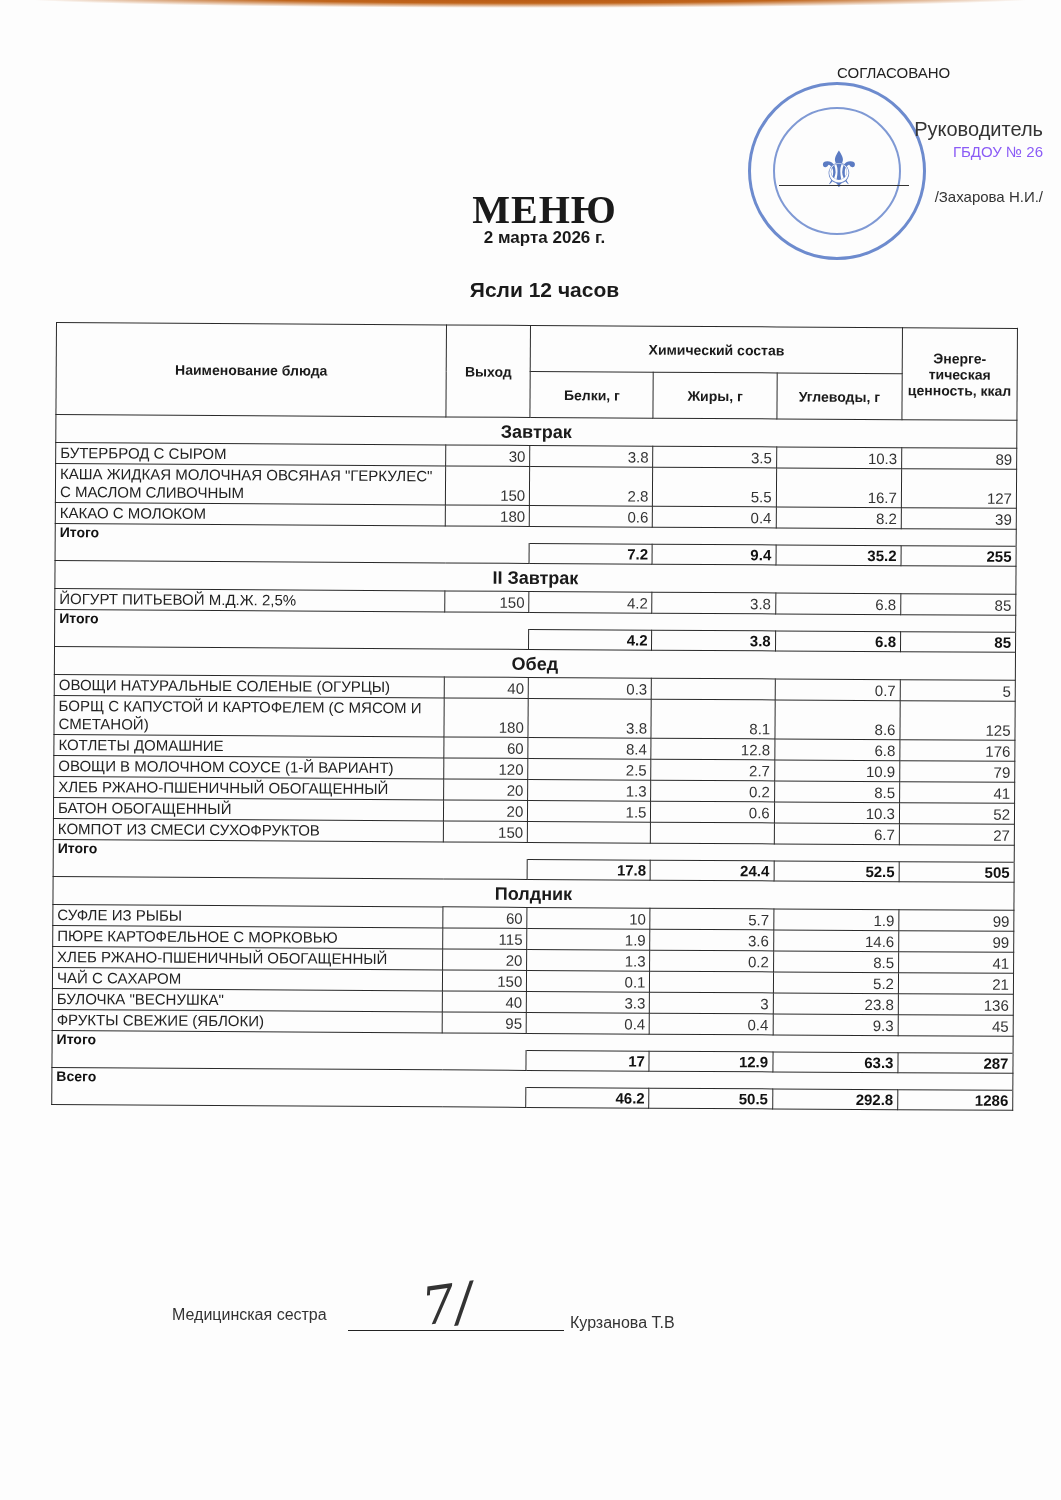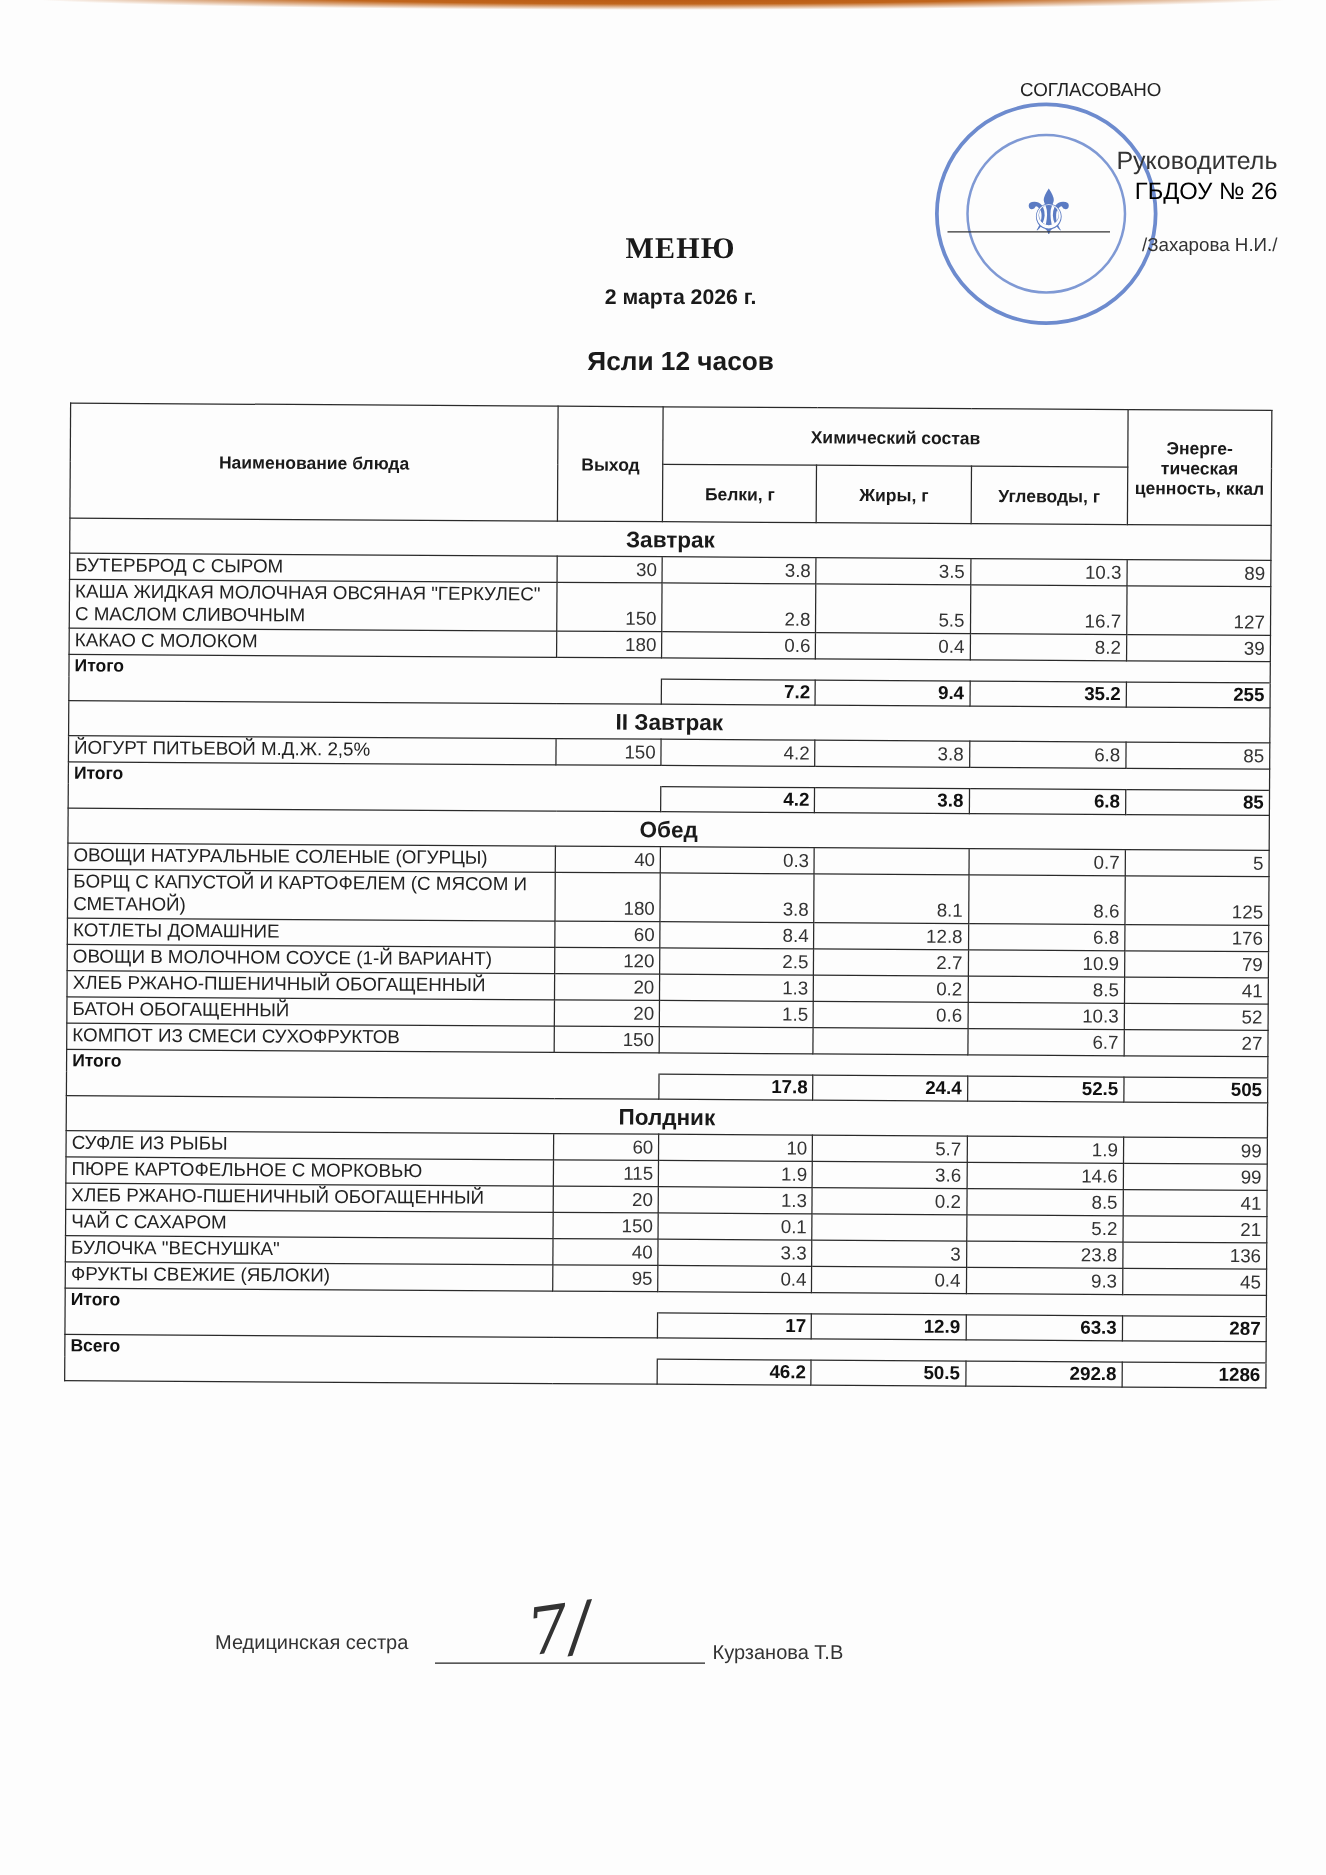--- a/index.html
+++ b/index.html
@@ -7,45 +7,45 @@
     width: 1061px; height: 1500px; position: relative; overflow: hidden;
     background: #fdfdfd;
     font-family: "Liberation Sans", sans-serif;
     color: #1a1a1a;
   }
   .top-strip {
     position: absolute; left: 0; top: 0; width: 1061px; height: 8px;
     background: radial-gradient(ellipse at 50% -40%, #b5520f 0%, #c0651c 40%, rgba(255,255,255,0) 70%);
   }
   .approval {
-    position: absolute; left: 740px; top: 60px; width: 290px; height: 220px;
+    position: absolute; left: 761px; top: 60px; width: 290px; height: 220px;
   }
   .approval .agreed { position: absolute; left: 76px; top: 4px; font-size: 15px; color: #222; }
   .approval .line1 { position: absolute; right: 8px; top: 58px; font-size: 20px; color: #333; }
-  .approval .line2 { position: absolute; right: 8px; top: 83px; font-size: 19px; color: #000000; }
+  .approval .line2 { position: absolute; right: 8px; top: 83px; font-size: 15px; color: #8b5cf6; }
   .approval .line3 { position: absolute; right: 8px; top: 108px; font-size: 15px; color: #333; margin-top: 20px; }
   .approval .sigline { position: absolute; left: 18px; top: 125px; width: 130px; border-top: 1px solid #333; }
   .stamp {
     position: absolute; left: 748px; top: 82px; width: 178px; height: 178px;
     border-radius: 50%;
     border: 3px solid rgba(60,100,190,0.75);
     box-sizing: border-box;
   }
   .stamp::before {
     content: ""; position: absolute; left: 22px; top: 22px; right: 22px; bottom: 22px;
     border-radius: 50%; border: 2px solid rgba(60,100,190,0.65);
   }
   .stamp .emblem {
     position: absolute; left: 60px; top: 46px; width: 56px; height: 78px;
     color: rgba(50,90,180,0.8); font-size: 50px; text-align: center; line-height: 78px;
   }
   .title {
     position: absolute; left: 0; width: 1061px; text-align: center;
   }
-  .title.main { top: 186px; font-family: "Liberation Serif", serif; font-weight: bold; font-size: 24px; letter-spacing: 1px; padding-left: 28px; box-sizing: border-box;}
+  .title.main { top: 186px; font-family: "Liberation Serif", serif; font-weight: bold; font-size: 40px; letter-spacing: 1px; padding-left: 28px; box-sizing: border-box;}
   .title.date { top: 228px; font-weight: bold; font-size: 17px; padding-left: 28px; box-sizing: border-box;}
   .title.group { top: 278px; font-size: 21px; font-weight: bold; padding-left: 28px; box-sizing: border-box;}
 
   table.menu {
     position: absolute; left: 56px; top: 322px; width: 962px;
     border-collapse: collapse; table-layout: fixed;
     transform: rotate(0.35deg); transform-origin: top left;
   }
   table.menu td, table.menu th {
     border: 1.5px solid #2a2a2a; padding: 1px 4px; font-size: 15px;

